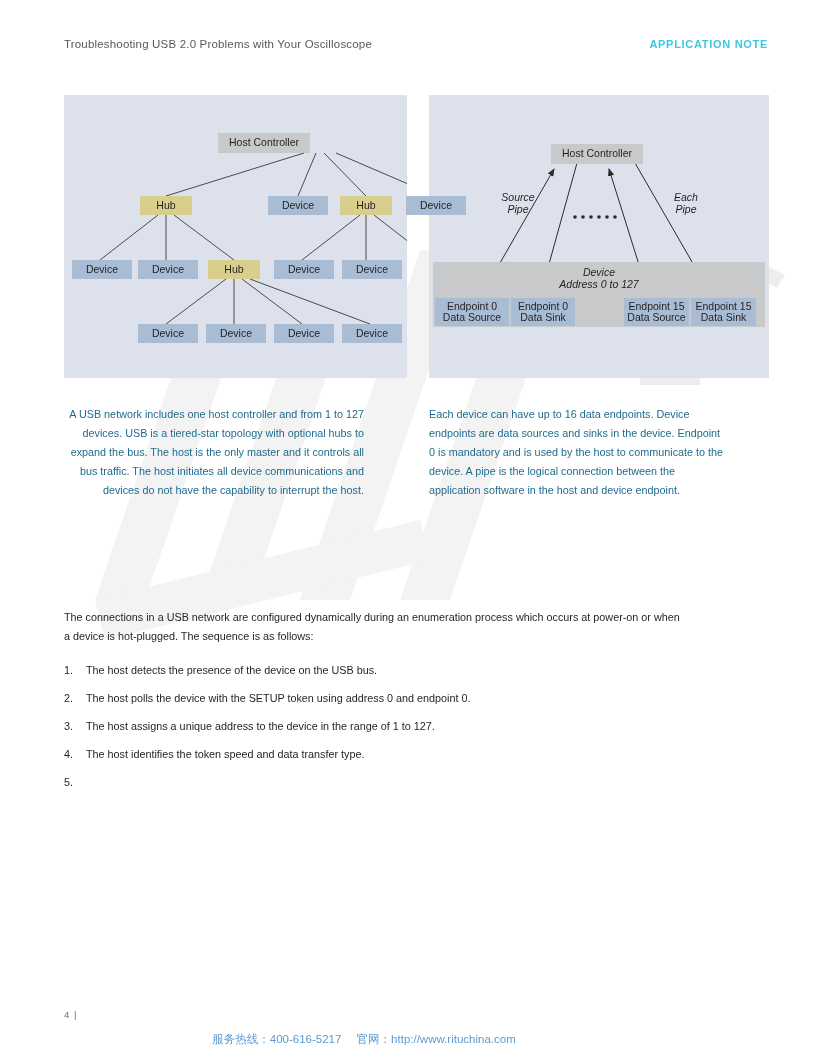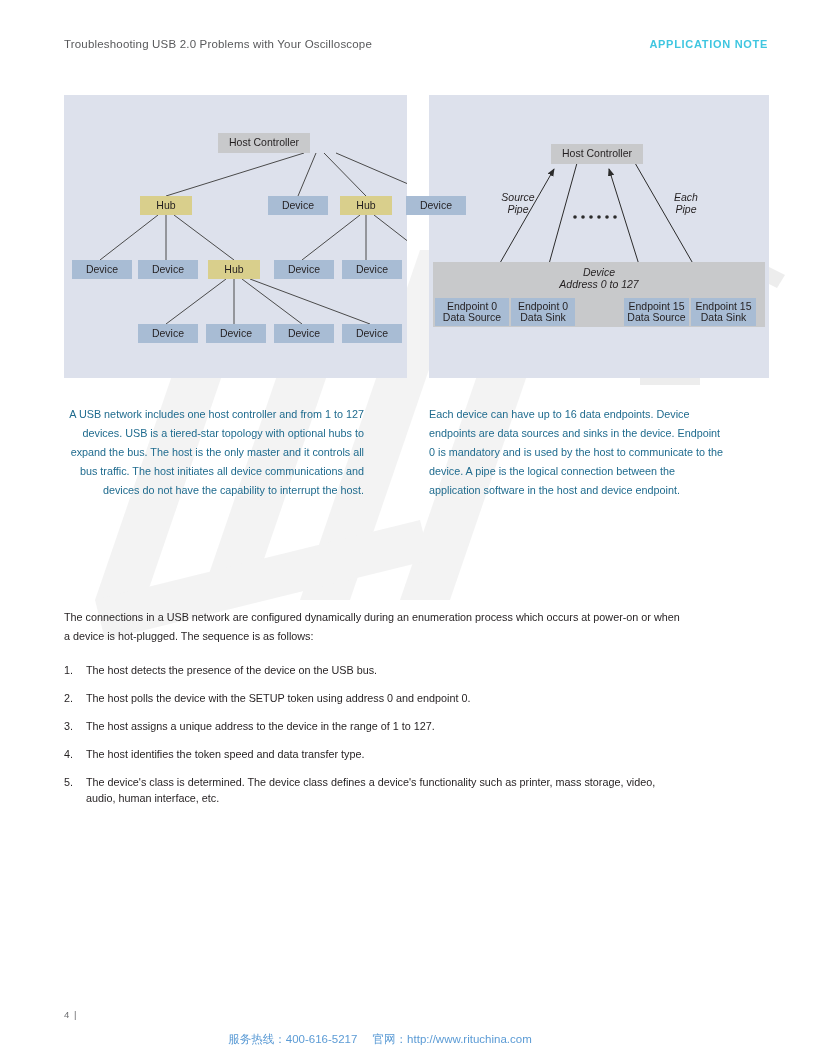--- a/index.html
+++ b/index.html
@@ -158,21 +158,21 @@
     position: absolute;
     left: 64px;
     top: 1009px;
     font-size: 9.5px;
     color: #6d6e71;
     letter-spacing: 1px;
     z-index: 20;
   }
   .footer-bar {
     position: absolute;
-    left: 16px;
+    left: 0;
     top: 1032px;
     width: 728px;
     text-align: center;
     font-size: 11.5px;
     color: #5b9bd5;
     z-index: 20;
   }
   .footer-bar span { margin: 0 6px; }
 </style>
 </head>
@@ -374,21 +374,20 @@
     <li class="step">
       <span class="step-num">3.</span>
       <span>The host assigns a unique address to the device in the range of 1 to 127.</span>
     </li>
     <li class="step">
       <span class="step-num">4.</span>
       <span>The host identifies the token speed and data transfer type.</span>
     </li>
     <li class="step">
       <span class="step-num">5.</span>
-      <span>The device's class is determined. The device class defines a device's functionality such as printer, mass storage, video, audio, human interface, etc.</span>
     </li>
   </ol>
 </div>
 
 <div class="page-number">4  |</div>
 <div class="footer-bar">
   <span>服务热线：400-616-5217</span>
   <span>官网：http://www.rituchina.com</span>
 </div>
 

